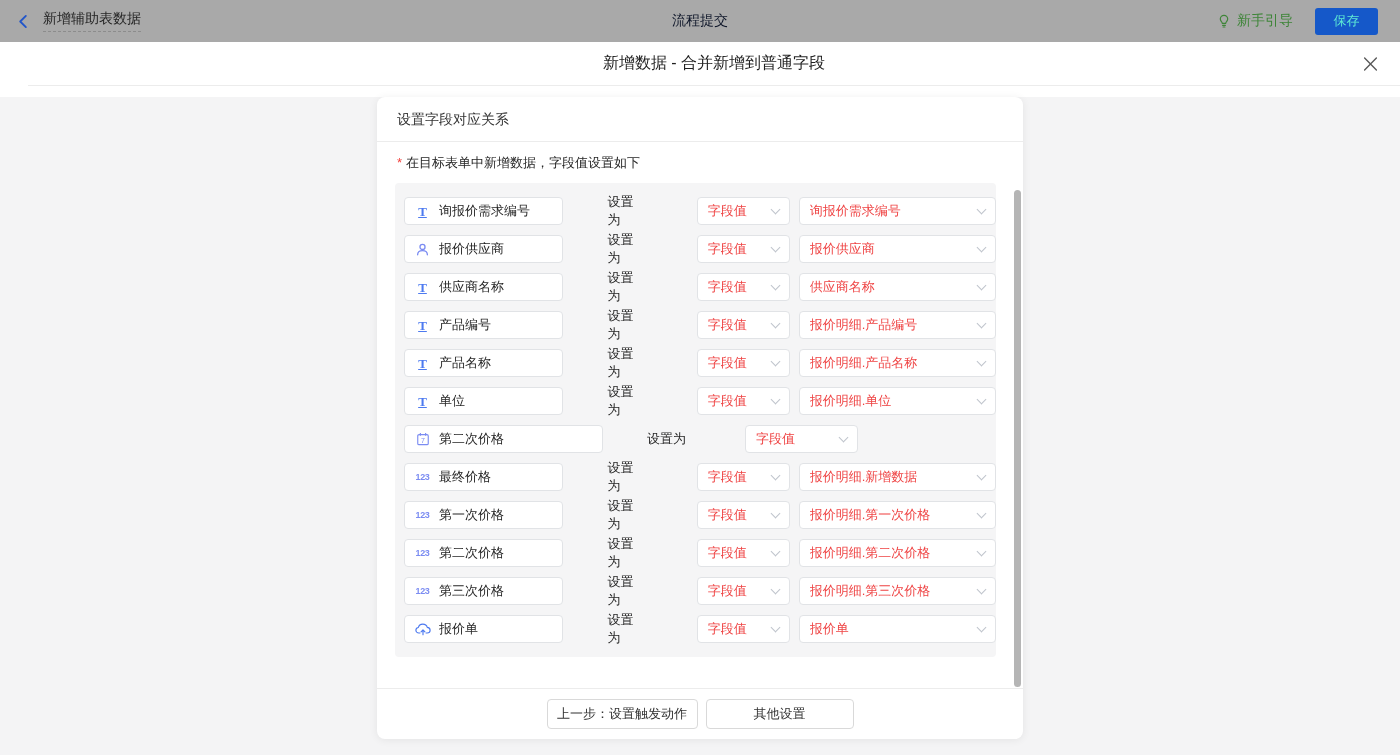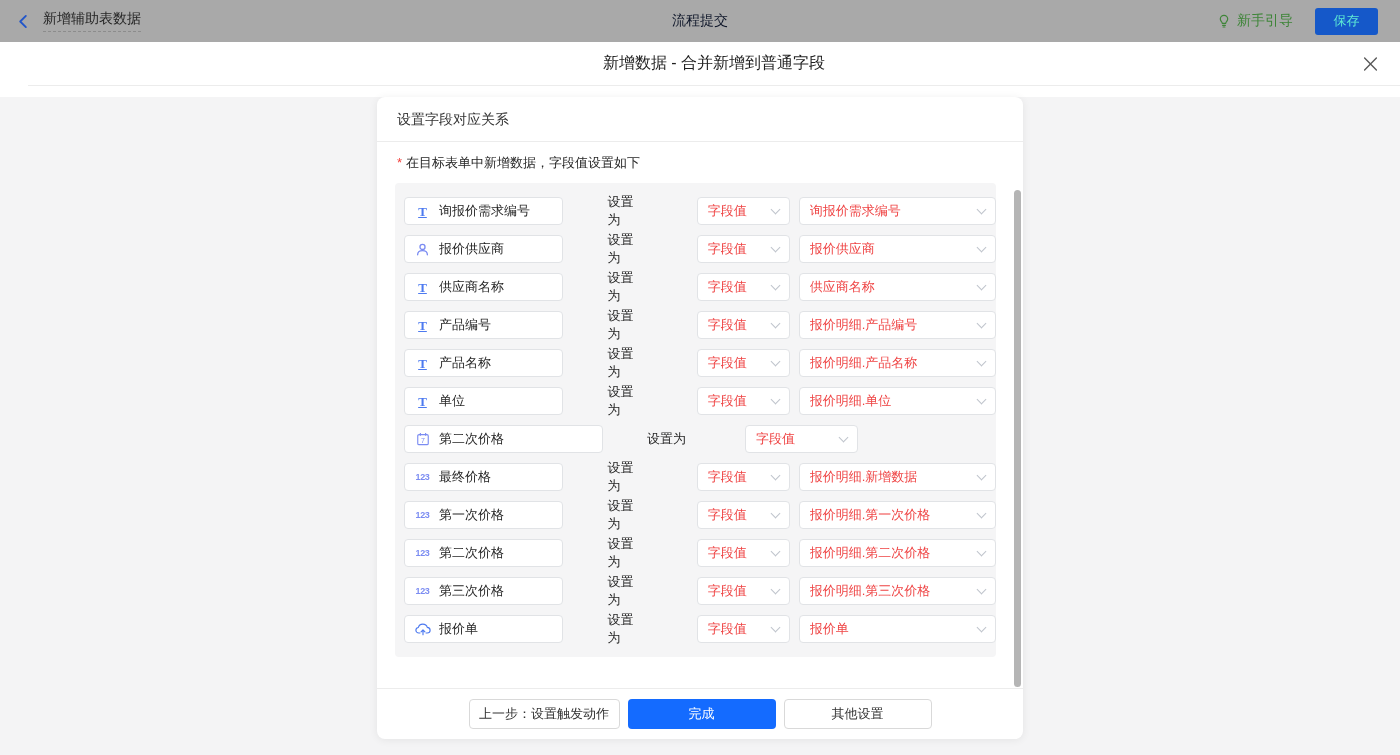--- a/index.html
+++ b/index.html
@@ -339,17 +339,16 @@
       <span class="chev"></span>
     </div>
   </div>
 </div>
 
       <div class="scroll-thumb"></div>
     </div>
 
     <div class="footer">
       <button class="btn btn-outline btn-prev">上一步：设置触发动作</button>
-      <button class="btn btn-done">完成</button>
       <button class="btn btn-outline btn-other">其他设置</button>
     </div>
   </div>
 </div>
 
 </body></html>

